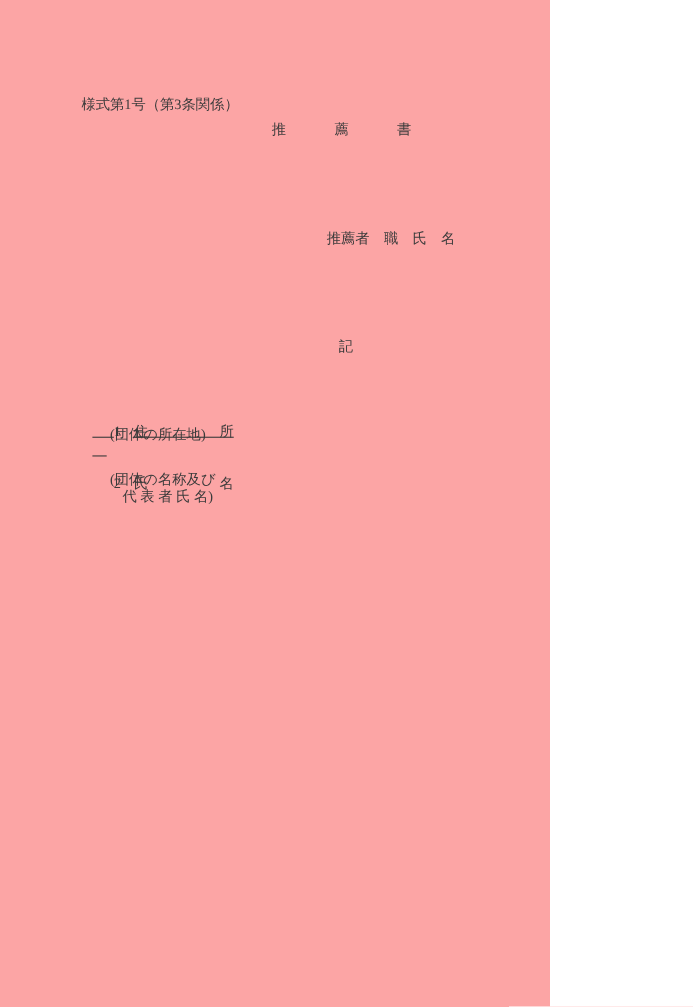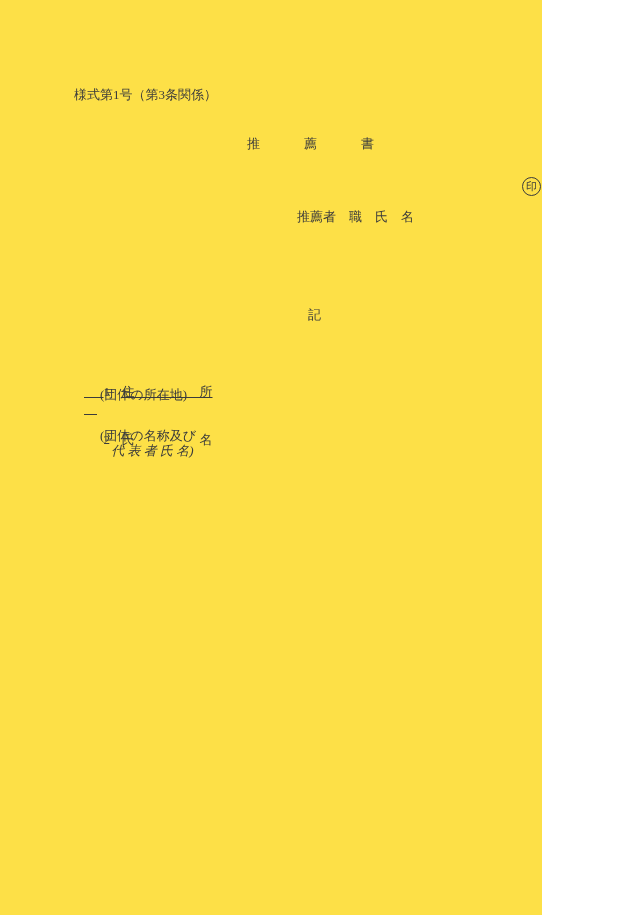--- a/index.html
+++ b/index.html
@@ -1,30 +1,30 @@
 <!DOCTYPE html>
 <html><head>
 <meta charset="utf-8">
 <style>
   * { margin: 0; padding: 0; box-sizing: border-box; }
   html, body { background: #ffffff; }
   .page {
     position: relative;
-    width: 542px;
+    width: 500px;
     height: 915px;
-    background: #fde047;
+    background: #fca5a5;
     font-family: "Liberation Serif", "DejaVu Serif", serif;
     color: #3b3b3b;
     font-size: 13px;
     overflow: hidden;
   }
   .abs { position: absolute; white-space: pre; }
   .form-number { left: 74px; top: 86px; }
   .doc-title {
-    left: 247px; top: 135px;
+    left: 247px; top: 109px;
     letter-spacing: 44px;
   }
   .recommender { left: 297px; top: 179px; margin-top: 29px; }
   .seal {
     left: 522px; top: 177px;
     width: 19px; height: 19px;
     border: 1px solid #3b3b3b;
     border-radius: 50%;
     display: flex; align-items: center; justify-content: center;
     font-size: 11px; line-height: 1;
@@ -32,21 +32,21 @@
   }
   .body-para { left: 70px; top: 236px; line-height: 20px; width: 540px; }
   .ki-heading { left: 308px; top: 306px; }
   .list { left: 84px; top: 0; width: 300px; }
   .list .row { position: absolute; white-space: pre; }
   .num { display: inline-block; width: 18px; white-space: pre; }
   .row-item1  { left: 0;  top: 367px; text-decoration: underline; }
   .row-sub1a  { left: 16px; top: 386px; font-family: Liberation Serif, serif; }
   .row-item2  { left: 0;  top: 415px; }
   .row-sub2a  { left: 16px; top: 427px; text-align: right; }
-  .row-sub2b  { left: 24px; top: 442px; font-style: italic; }
+  .row-sub2b  { left: 24px; top: 442px; }
   .row-item3  { left: 0;  top: 460px; }
 </style>
 </head>
 <body>
 
 <div class="page">
 
   <div class="abs form-number">様式第1号（第3条関係）</div>
 
   <div class="abs doc-title">推薦書</div>

